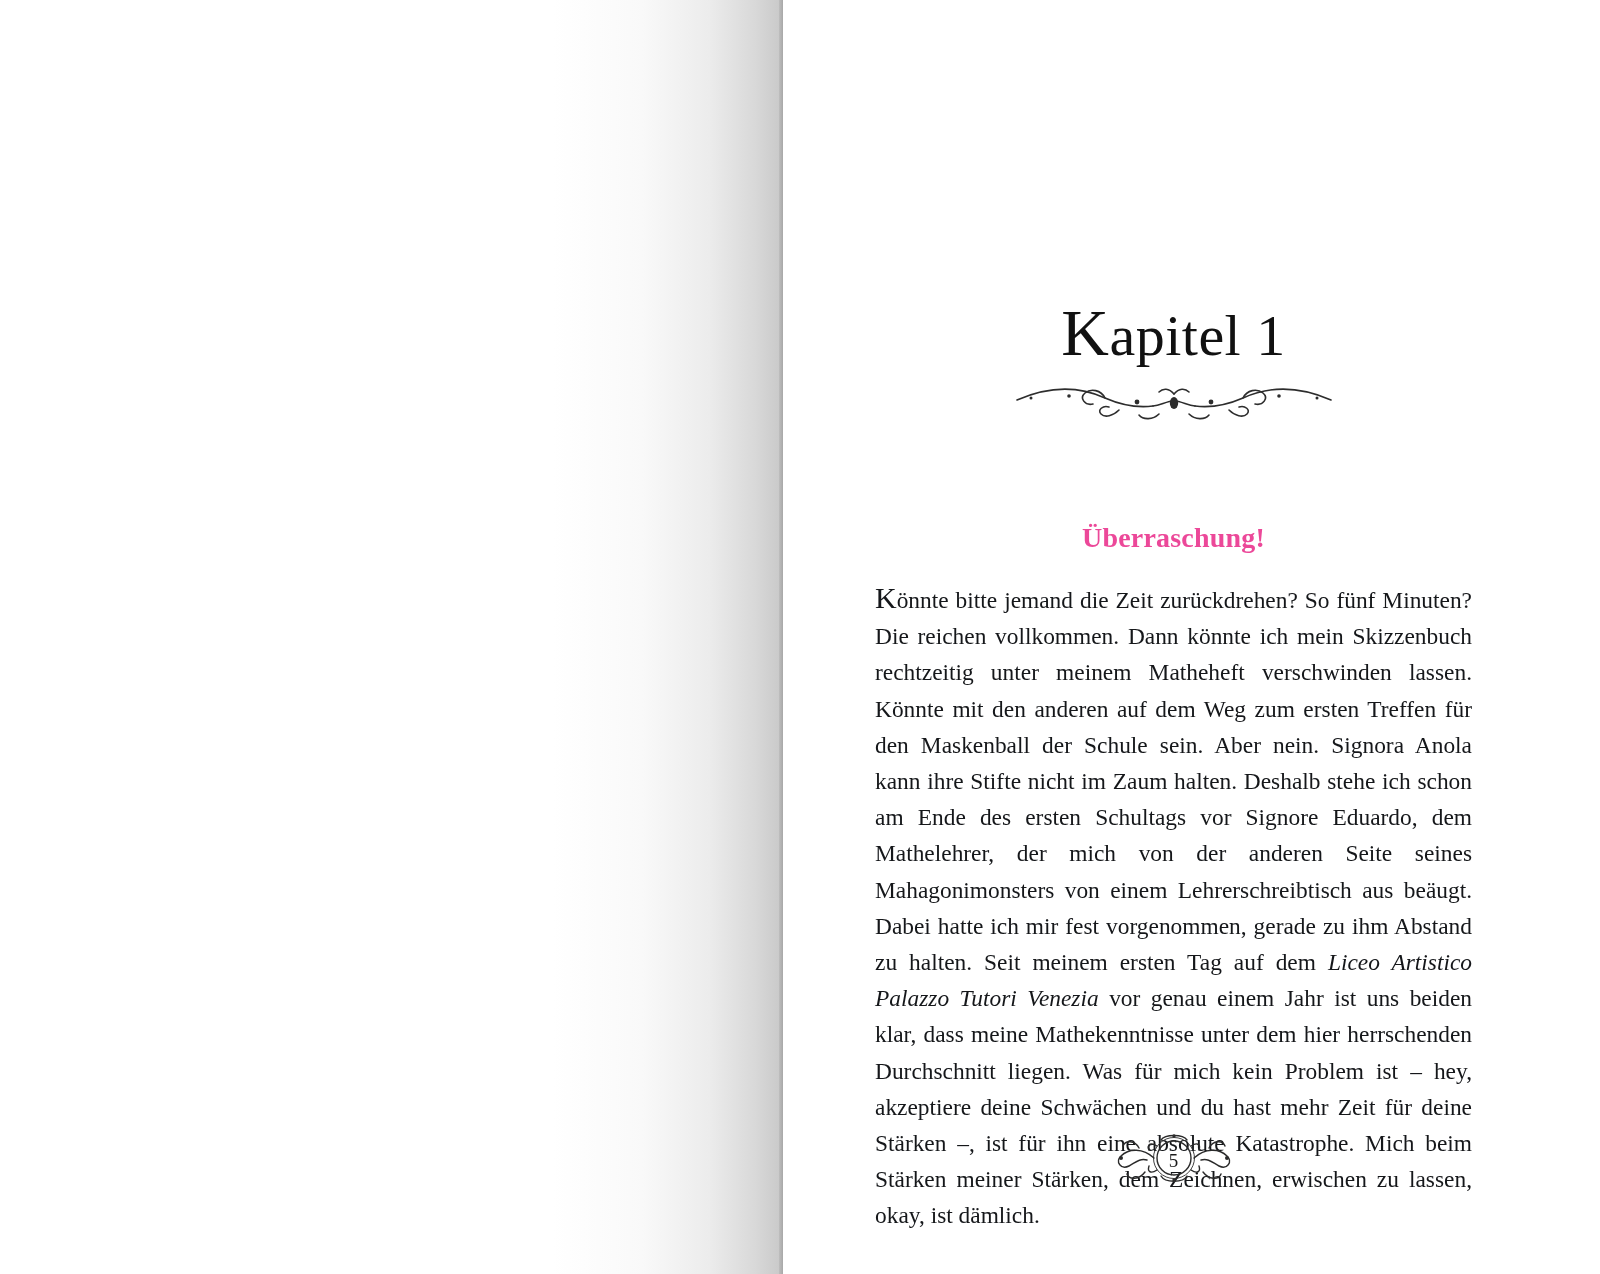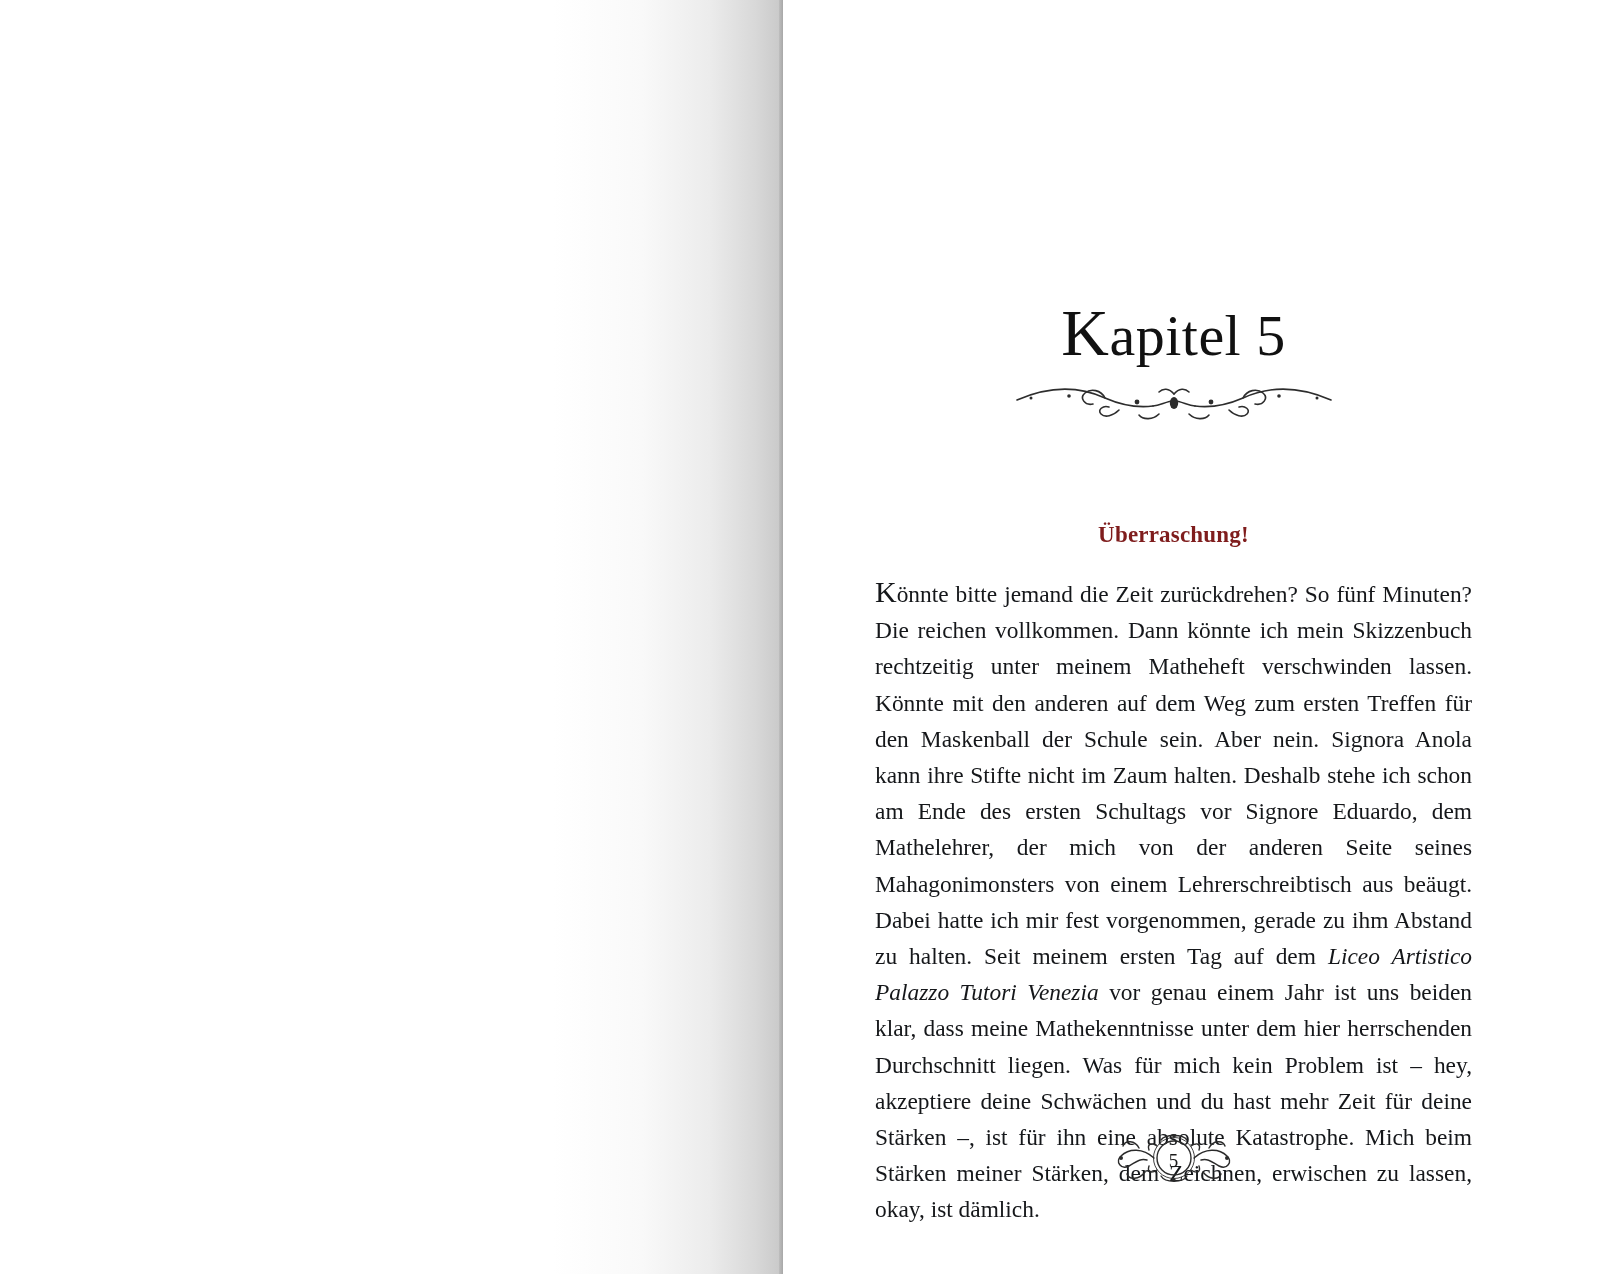--- a/index.html
+++ b/index.html
@@ -89,24 +89,24 @@
     margin: 14px auto 0 auto;
     width: 330px;
     height: 46px;
     display: block;
   }
 
   
   .section-heading {
     margin-top: 96px;
     text-align: center;
-    font-size: 23px;
+    font-size: 28px;
     font-weight: bold;
     letter-spacing: 0.2px;
-    color: #7f1d1d;
+    color: #ec4899;
   }
 
   
   .body-copy {
     margin-top: 28px;
     font-size: 23.4px;
     line-height: 36.2px;
     text-align: justify;
     text-justify: inter-word;
     color: #15171a;
@@ -154,21 +154,21 @@
 
   <div class="page-left">
     <div class="gutter-shadow"></div>
     <div class="gutter-line"></div>
   </div>
 
   <div class="page-right">
     <div class="text-block">
 
       <div class="chapter-title">
-        <span class="drop-k">K</span><span>apitel 5</span>
+        <span class="drop-k">K</span><span>apitel 1</span>
       </div>
 
       <svg class="ornament-rule" viewBox="0 0 330 46">
         <g fill="none" stroke="#2d2d2d" stroke-width="1.6" stroke-linecap="round">
           <path d="M8 20 C 40 6, 70 6, 96 18 C 112 25, 128 28, 144 26"></path>
           <path d="M322 20 C 290 6, 260 6, 234 18 C 218 25, 202 28, 186 26"></path>
           <path d="M144 26 C 152 25, 158 21, 165 21 C 172 21, 178 25, 186 26"></path>
           <path d="M96 18 C 92 10, 82 8, 76 13 C 70 18, 76 26, 84 24"></path>
           <path d="M234 18 C 238 10, 248 8, 254 13 C 260 18, 254 26, 246 24"></path>
           <path d="M110 30 C 104 36, 96 38, 92 34 C 88 30, 94 25, 100 27"></path>

